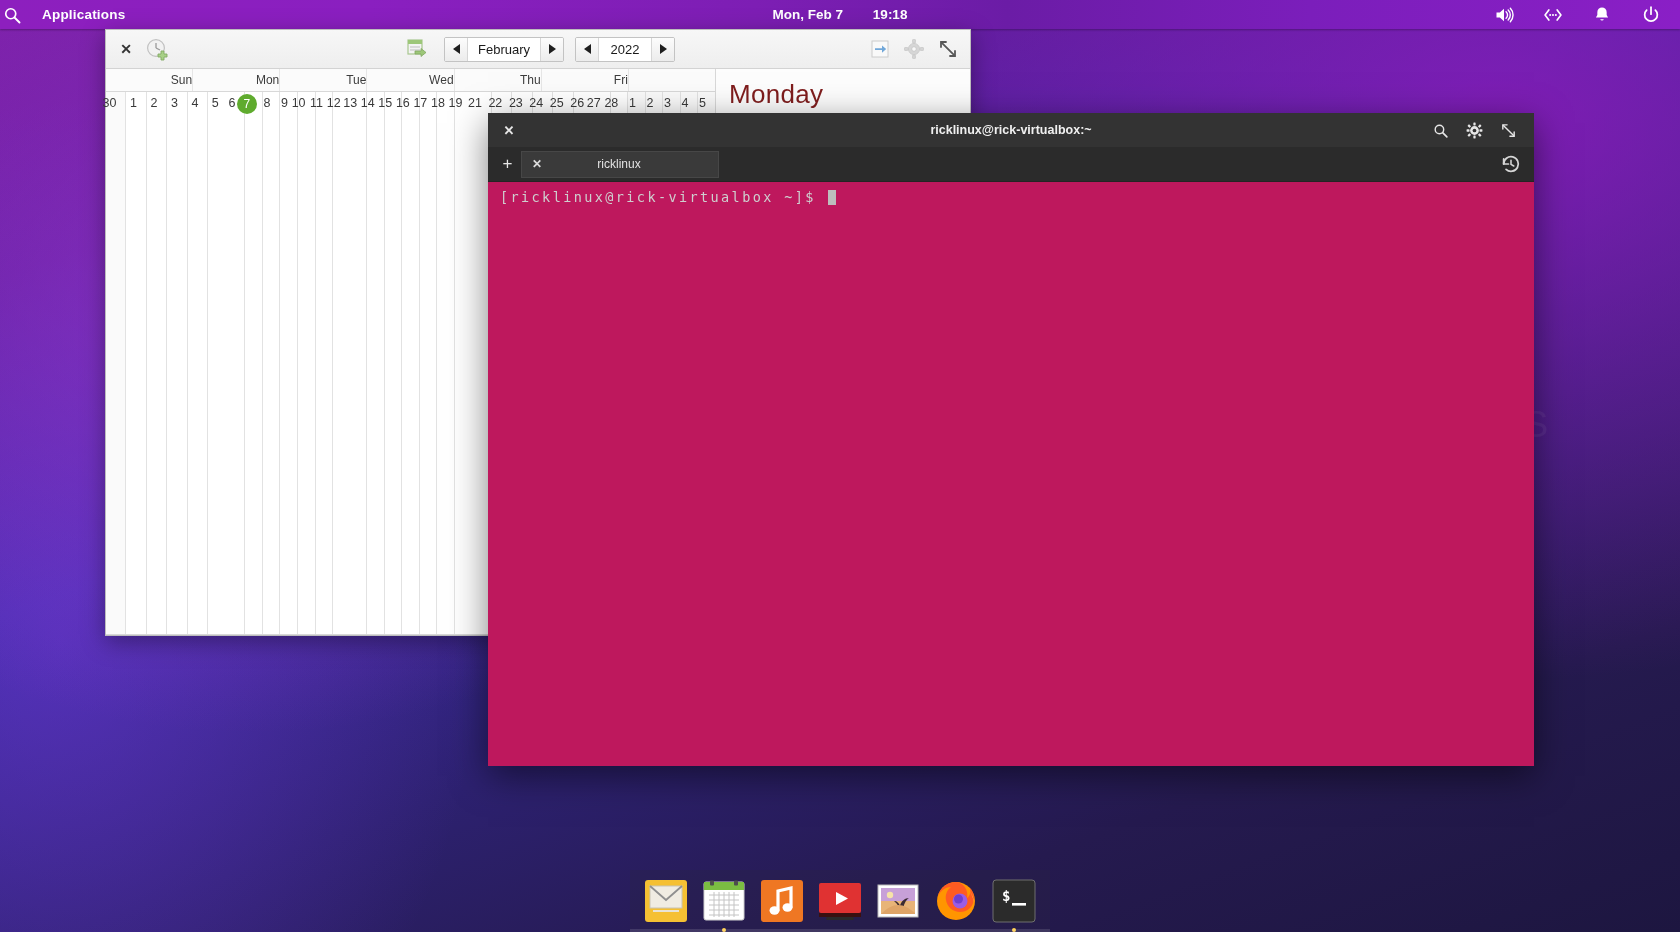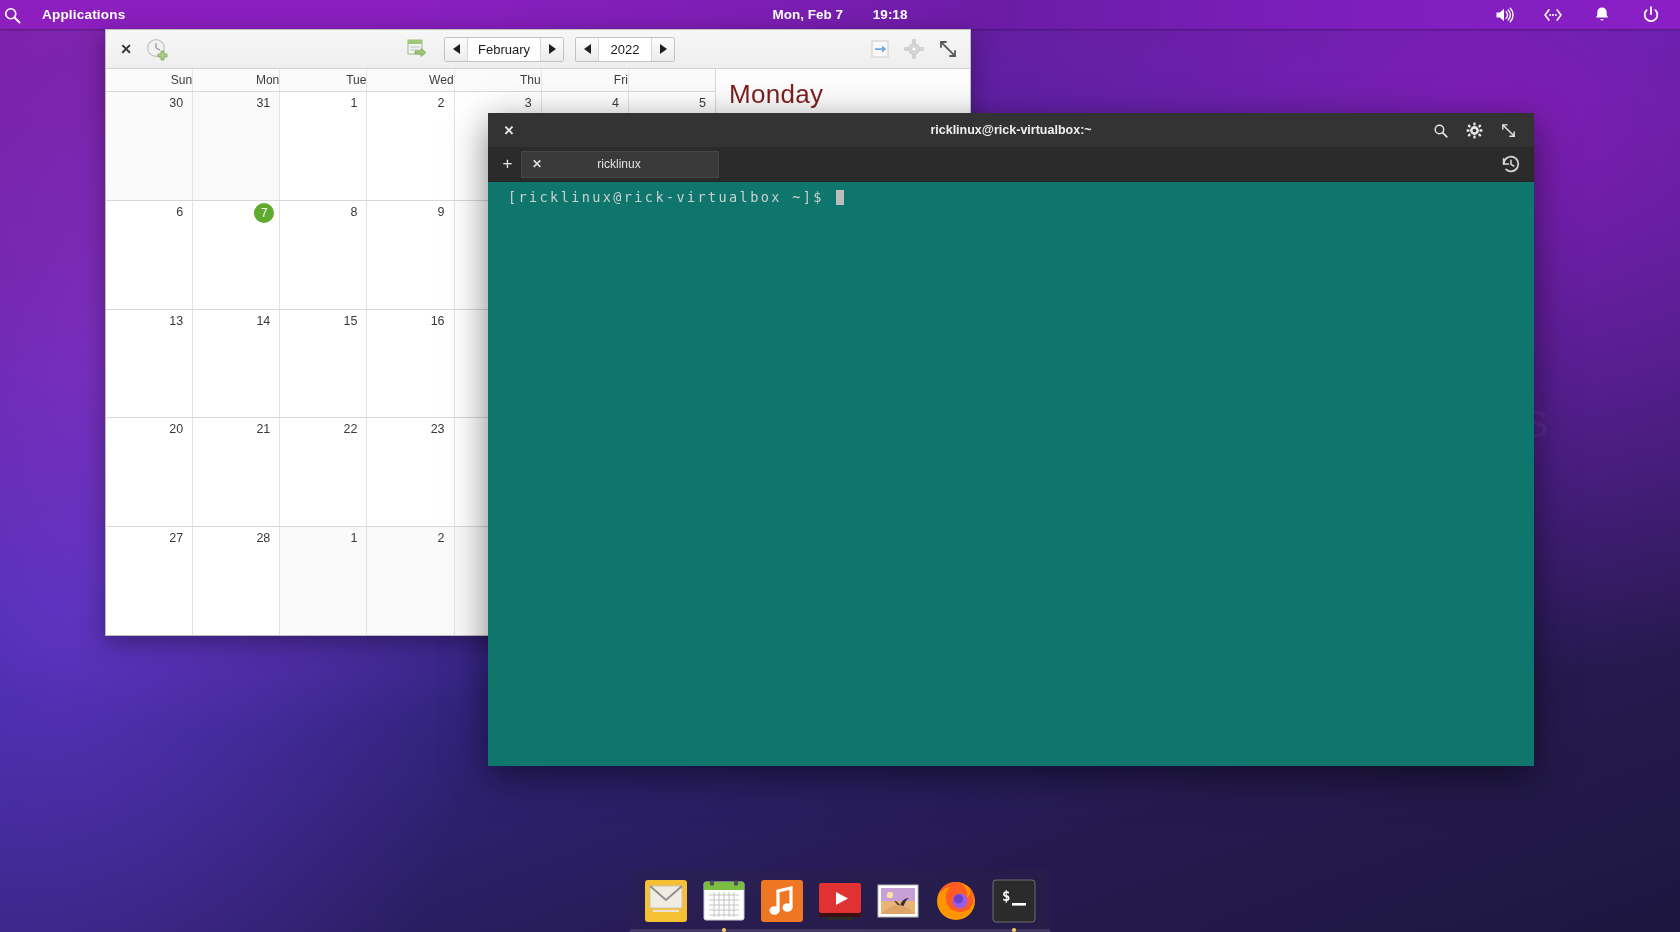--- a/index.html
+++ b/index.html
@@ -139,21 +139,21 @@
     color: #e6e6e6; font-size: 17px; cursor: pointer;
   }
   #term .tab {
     height: 27px; background: #3a3a3a; border: 1px solid #474747; display: flex;
     align-items: center; min-width: 198px; padding: 0 10px; cursor: pointer;
   }
   #term .tab .tabclose { color: #dcdcdc; font-size: 12px; font-weight: bold; margin-right: 10px; }
   #term .tab .tablabel { flex: 1; text-align: center; color: #e2e2e2; font-size: 12px; padding-right: 22px; }
   #term .t-hist { margin-left: auto; width: 22px; height: 22px; margin-right: 6px; cursor: pointer; }
   #term .t-body {
-    flex: 1; background: #0f766e; padding: 7px 20px; position: relative;
+    flex: 1; background: #be185d; padding: 7px 12px; position: relative;
     font-family: "DejaVu Sans Mono", monospace; font-size: 13.5px;
   }
   #term .prompt { color: #cfcfcf; letter-spacing: 2.4px; white-space: pre; }
   #term .cursor {
     display: inline-block; width: 8px; height: 15px; background: #bdbdbd;
     vertical-align: -3px; margin-left: 12px;
   }
   
   #wall-logo {
     position: absolute; left: 1095px; top: 405px; width: 340px; height: 96px;
@@ -313,28 +313,25 @@
     <div id="calgrid">
       <div class="dow-row">
         <div class="dow">Sun</div>
         <div class="dow">Mon</div>
         <div class="dow">Tue</div>
         <div class="dow">Wed</div>
         <div class="dow">Thu</div>
         <div class="dow">Fri</div>
         <div class="dow">Sat</div>
       </div>
-      <div id="weeks-host" style="display: flex; flex-direction: column; flex: 1 1 0%;">
+      <div id="weeks-host" style="display: flex; flex-direction: row; flex: 1 1 0%;">
           <div class="week">
             <div class="day other">
               <span class="num">30</span>
             </div>
-            <div class="day other">
-              <span class="num">31</span>
-            </div>
             <div class="day">
               <span class="num">1</span>
             </div>
             <div class="day">
               <span class="num">2</span>
             </div>
             <div class="day">
               <span class="num">3</span>
             </div>
             <div class="day">
@@ -384,23 +381,20 @@
               <span class="num">17</span>
             </div>
             <div class="day">
               <span class="num">18</span>
             </div>
             <div class="day">
               <span class="num">19</span>
             </div>
           </div>
           <div class="week">
-            <div class="day">
-              <span class="num">20</span>
-            </div>
             <div class="day">
               <span class="num">21</span>
             </div>
             <div class="day">
               <span class="num">22</span>
             </div>
             <div class="day">
               <span class="num">23</span>
             </div>
             <div class="day">

